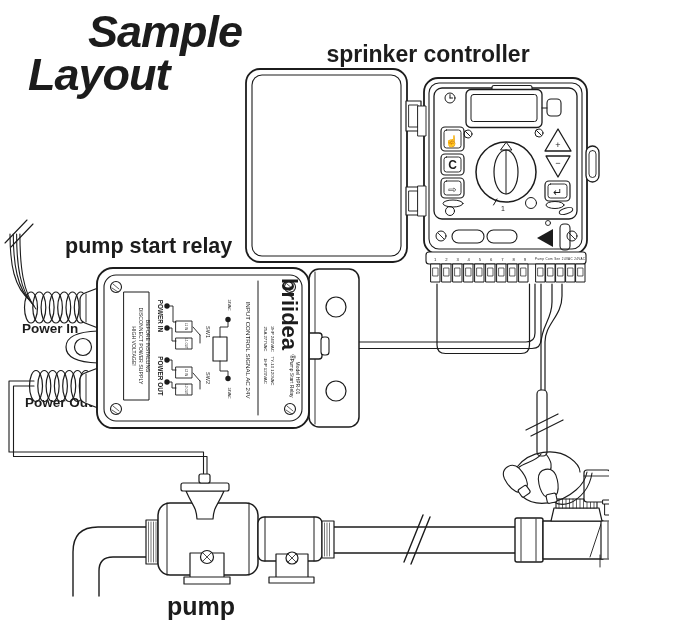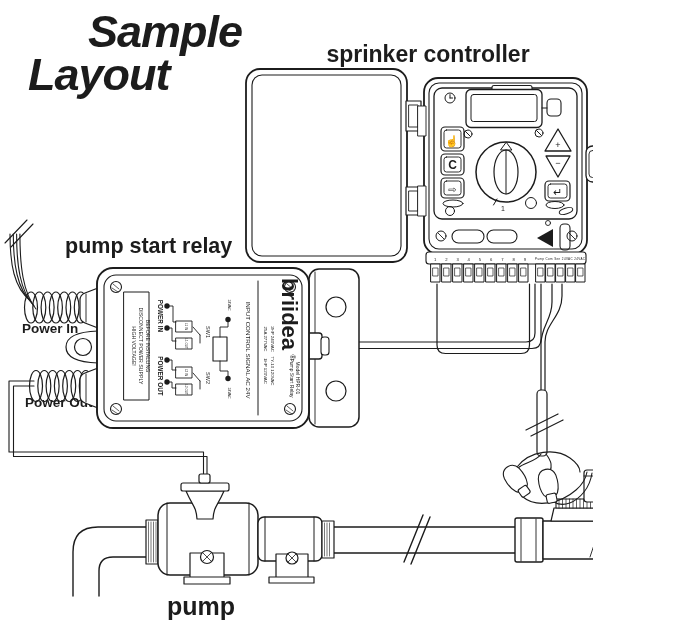--- a/index.html
+++ b/index.html
@@ -1,16 +1,16 @@
 <!DOCTYPE html>
 <html><head>
 <meta charset="utf-8">
 <style>
   html,body{margin:0;padding:0;background:#ffffff;}
-  #stage{position:relative;width:593px;height:620px;background:#ffffff;overflow:hidden;}
+  #stage{position:relative;width:593px;height:620px;background:#ffffff;overflow:hidden;padding-left:16px;}
   svg{position:absolute;left:0;top:0;}
   svg text{font-family:"Liberation Sans",sans-serif;fill:#1c1c1c;stroke:none;}
   .ttl{font-weight:bold;font-style:italic;font-size:45px;letter-spacing:-1px;}
   .h1{font-size:23px;font-weight:600;}
   .h2{font-size:21.5px;font-weight:600;}
   .h3{font-size:13.5px;font-weight:bold;}
   .h4{font-size:25px;font-weight:bold;text-anchor:middle;}
   .rt{text-anchor:middle;}
   .fw{fill:#ffffff;}
   .fb{fill:#1c1c1c;stroke:none;}

